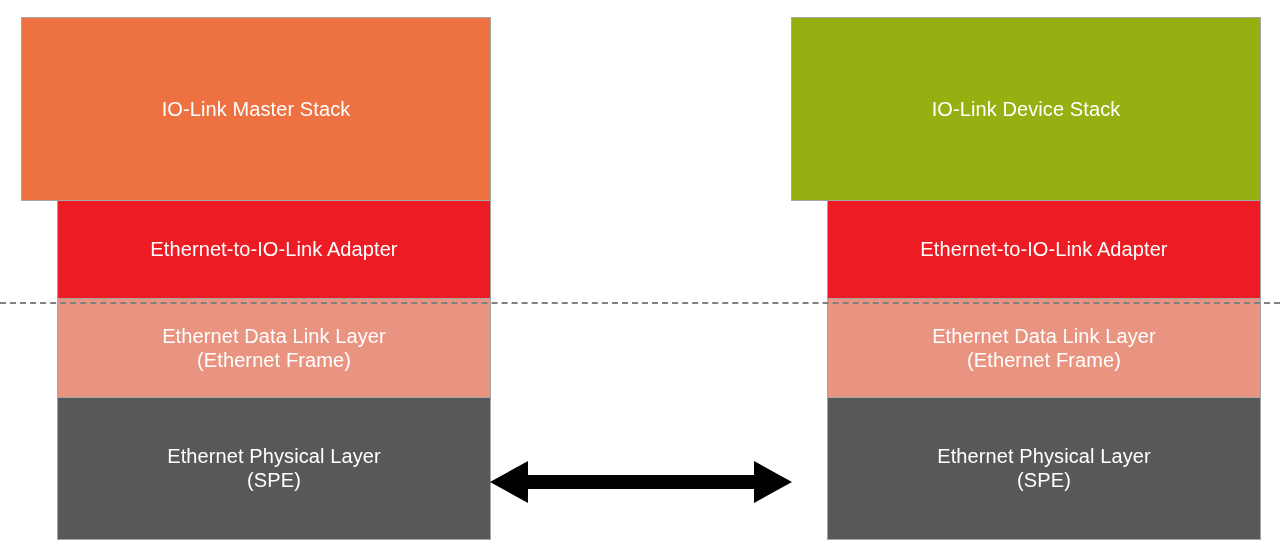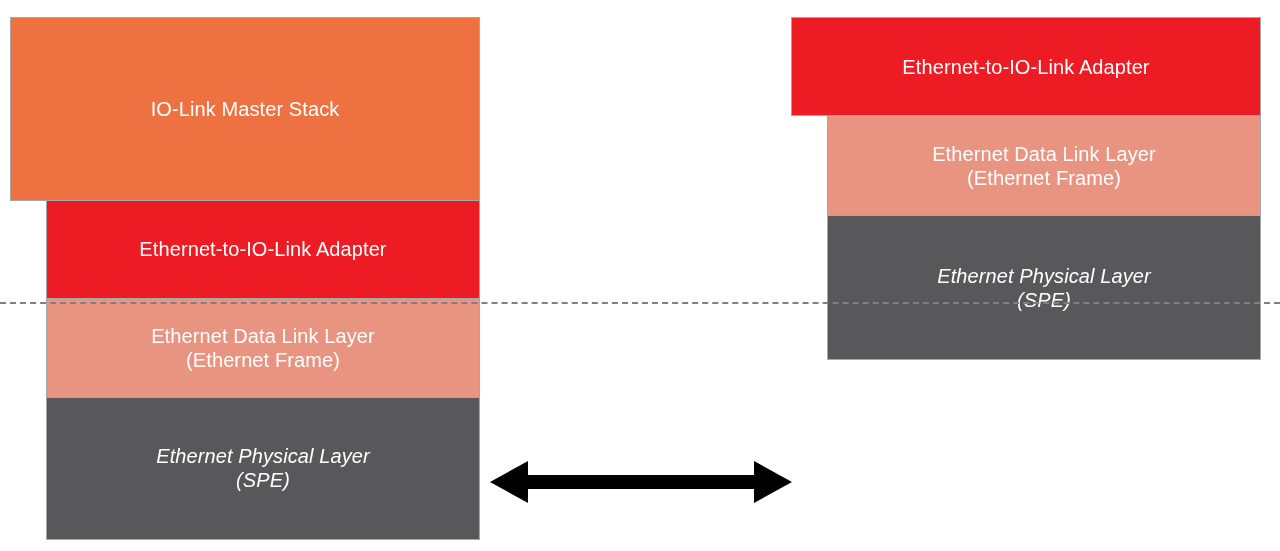--- a/index.html
+++ b/index.html
@@ -32,21 +32,21 @@
   
   .stack {
     position: absolute;
     top: 17px;
     width: 470px;
     height: 523px;
     display: flex;
     flex-direction: column;
     z-index: 2;
   }
-  #stack-left  { left: 10px; border-radius: 27px; }
+  #stack-left  { left: 21px; border-radius: 27px; }
   #stack-right { left: 791px; }
 
   .layer {
     box-sizing: border-box;
     border: 1px solid #A6A6A6;
     display: flex;
     flex-direction: column;
     align-items: center;
     justify-content: center;
     text-align: center;
@@ -56,21 +56,21 @@
     letter-spacing: 0.1px;
   }
   .layer + .layer { border-top: none; margin-left: 36px; }
 
   .layer-line { display: block; white-space: nowrap; }
 
   
   .h-app   { height: 186px; }   
   .h-adapt { height: 99px;  }   
   .h-dll   { height: 100px; }   
-  .h-phy   { height: 144px; font-style: italic; }   
+  .h-phy   { height: 144px; }   
 
   
   .link-arrow {
     position: absolute;
     z-index: 6;
   }
 </style>
 </head>
 <body>
 
@@ -95,20 +95,23 @@
 
     <div class="layer h-phy" style="background:#58585A;">
       <span class="layer-line">Ethernet Physical Layer</span>
       <span class="layer-line">(SPE)</span>
     </div>
 
   </div>
 
   <div class="stack" id="stack-right">
 
+    <div class="layer h-app" style="background:#97B011;">
+      <span class="layer-line">IO-Link Device Stack</span>
+    </div>
 
     <div class="layer h-adapt" style="background:#ED1C24;">
       <span class="layer-line">Ethernet-to-IO-Link Adapter</span>
     </div>
 
     <div class="layer h-dll" style="background:#E89480;">
       <span class="layer-line">Ethernet Data Link Layer</span>
       <span class="layer-line">(Ethernet Frame)</span>
     </div>
 

